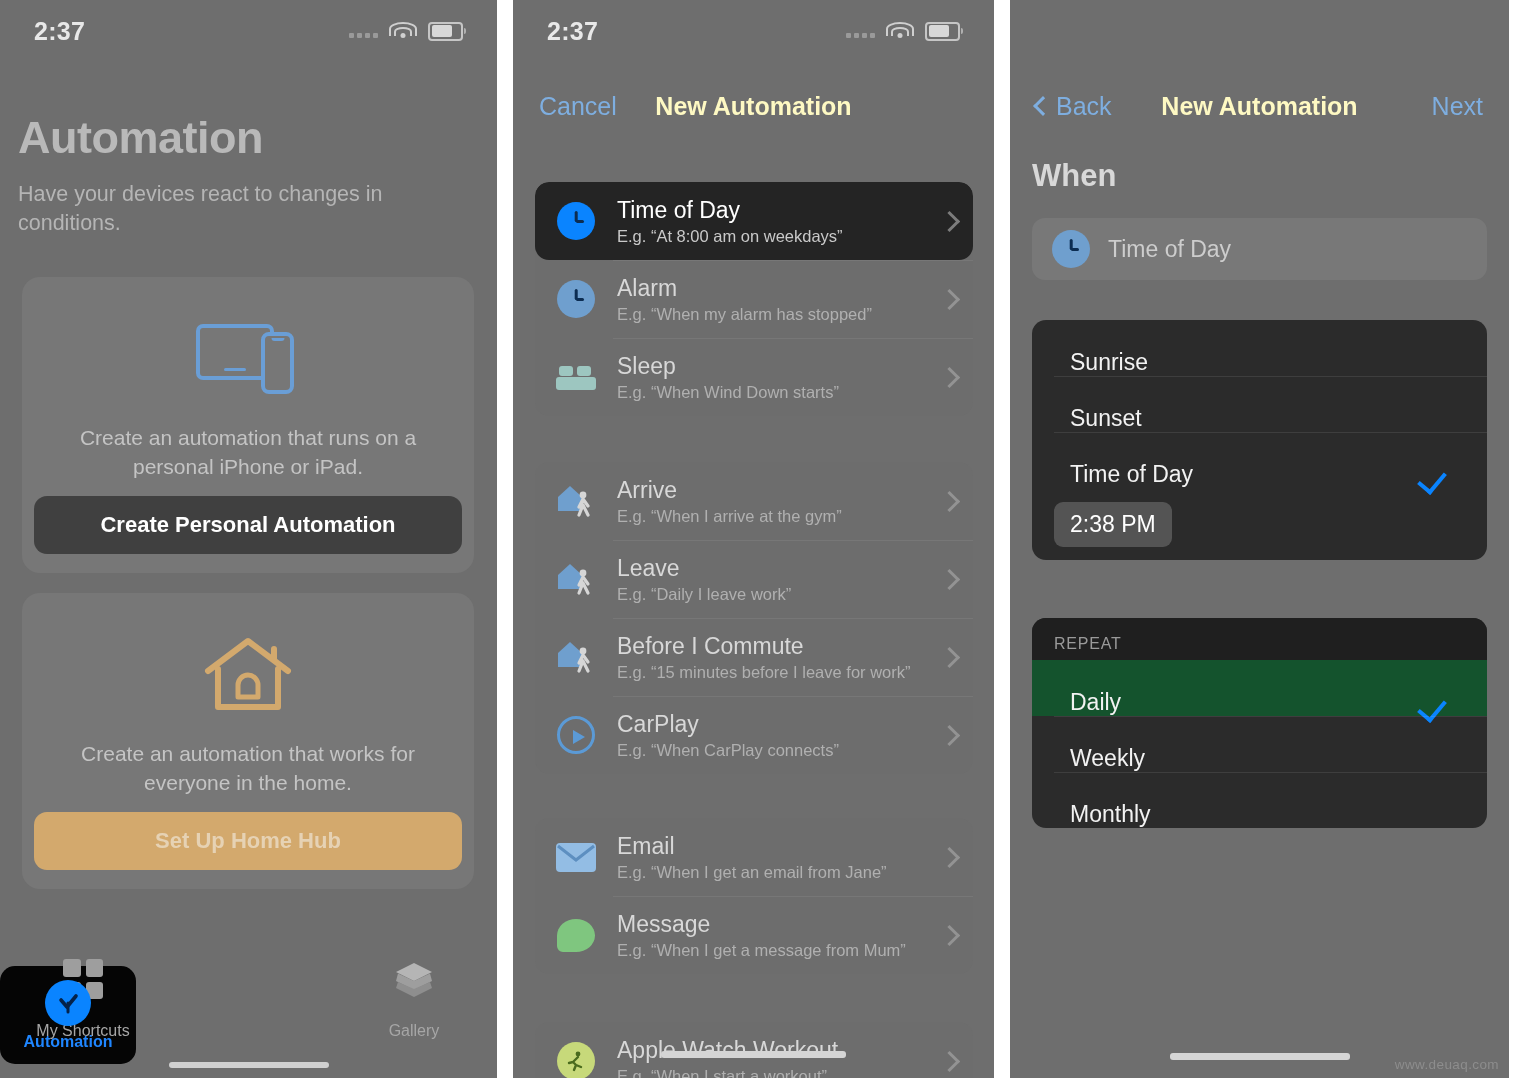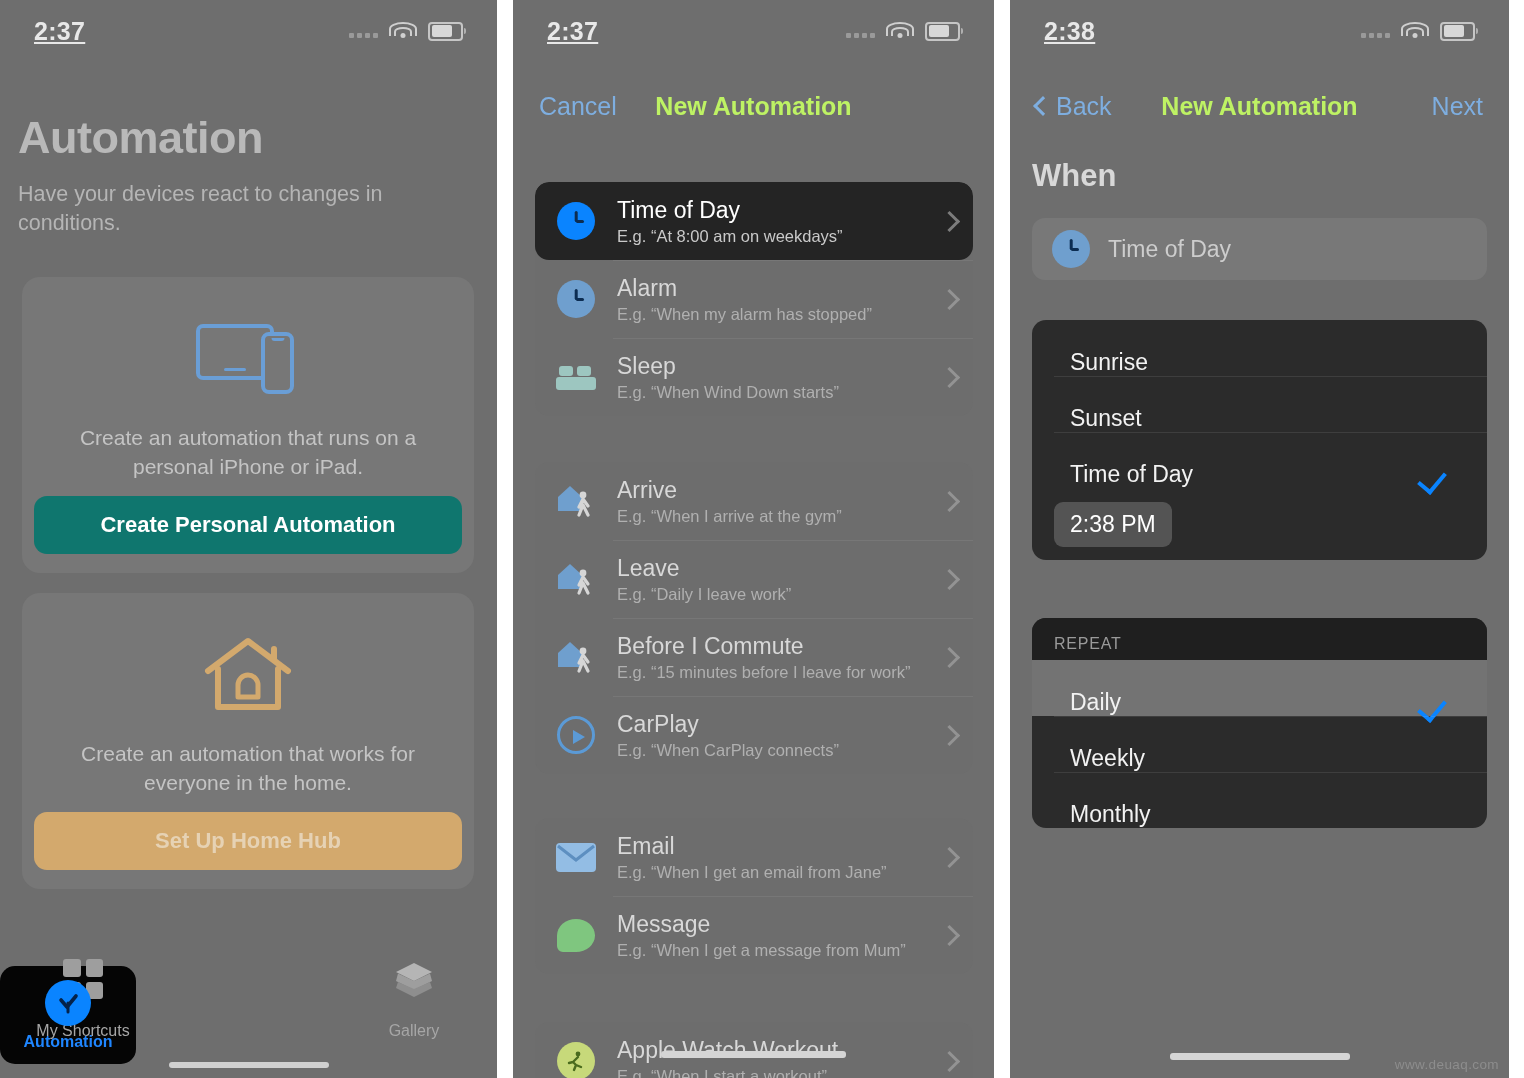--- a/index.html
+++ b/index.html
@@ -16,21 +16,20 @@
   .p2{width:481px;}
   .p3{width:499px;}
 
   
   .statusbar{
     position:absolute;top:0;left:0;right:0;height:62px;
     display:flex;align-items:center;justify-content:space-between;
     padding:0 34px;box-sizing:border-box;
     color:#e8e8e8;font-size:25px;font-weight:600;
     letter-spacing:.3px;
-    text-decoration:underline;
   }
   .sb-right{display:flex;align-items:center;gap:12px;}
   .dots{display:flex;align-items:flex-end;gap:3px;height:14px;}
   .dots i{display:block;width:5px;background:#9a9a9a;border-radius:1px;}
   .dots i:nth-child(1){height:5px}
   .dots i:nth-child(2){height:5px}
   .dots i:nth-child(3){height:5px}
   .dots i:nth-child(4){height:5px}
   .wifi{width:26px;height:19px;position:relative;}
   .wifi span{position:absolute;left:50%;transform:translateX(-50%);border:2.6px solid #cfcfcf;border-bottom:none;border-radius:50% 50% 0 0;}
@@ -43,21 +42,21 @@
 
   
   .p1-title{position:absolute;left:18px;top:112px;font-size:45px;font-weight:700;color:#b9b9b9;letter-spacing:-.5px;}
   .p1-sub{position:absolute;left:18px;top:180px;width:420px;font-size:21.5px;line-height:29px;color:#b5b5b5;}
   .card{position:absolute;left:22px;width:452px;background:#777777;border-radius:18px;}
   .card1{top:277px;height:296px;}
   .card2{top:593px;height:296px;}
   .card-ill{position:absolute;left:0;right:0;top:34px;height:96px;display:flex;align-items:center;justify-content:center;}
   .card-txt{position:absolute;left:26px;right:26px;top:146px;text-align:center;font-size:21px;line-height:29px;color:#c4c4c4;}
   .card-btn{position:absolute;left:12px;right:12px;bottom:19px;height:58px;border-radius:13px;display:flex;align-items:center;justify-content:center;font-size:22px;font-weight:700;}
-  .btn-blue{background:#0f766e;color:#fff;}
+  .btn-blue{background:#404040;color:#fff;}
   .btn-tan{background:#d3a96d;color:#e6d2b4;}
 
   .devices-ic{width:104px;height:70px;position:relative;}
   .devices-ic .pad{position:absolute;left:0;top:0;width:78px;height:56px;border:4px solid #6a9ed6;border-radius:7px;box-sizing:border-box;}
   .devices-ic .pad::after{content:"";position:absolute;left:50%;transform:translateX(-50%);bottom:5px;width:22px;height:3px;background:#6a9ed6;border-radius:2px;}
   .devices-ic .phone{position:absolute;right:6px;bottom:0;width:33px;height:62px;border:4px solid #6a9ed6;border-radius:8px;box-sizing:border-box;background:#777777;}
   .devices-ic .phone::before{content:"";position:absolute;left:50%;transform:translateX(-50%);top:2px;width:13px;height:3px;background:#6a9ed6;border-radius:0 0 3px 3px;}
 
   .home-ic{width:96px;height:84px;position:relative;}
   .home-ic svg{display:block;}
@@ -70,21 +69,21 @@
   .tab-automation{left:181px;bottom:12px;width:136px;height:98px;background:#050505;border-radius:15px;display:flex;flex-direction:column;align-items:center;justify-content:center;gap:7px;}
   .tab-automation .lbl{color:#1f86ff;font-weight:700;font-size:16px;}
   .grid-ic{width:40px;height:40px;display:grid;grid-template-columns:1fr 1fr;grid-template-rows:1fr 1fr;gap:5px;}
   .grid-ic i{background:#9e9e9e;border-radius:3px;display:block;}
   .layers-ic{width:40px;height:38px;position:relative;}
   .clockblue{width:46px;height:46px;border-radius:50%;background:#0a84ff;position:relative;display:flex;align-items:center;justify-content:center;}
   .homebar{position:absolute;bottom:10px;left:50%;transform:translateX(-50%);width:160px;height:6px;border-radius:3px;background:#d0d0d0;}
 
   
   .navbar{position:absolute;left:0;right:0;top:62px;height:88px;display:flex;align-items:center;}
-  .nav-title{position:absolute;left:0;right:0;text-align:center;font-size:25px;font-weight:700;color:#bef264;}
+  .nav-title{position:absolute;left:0;right:0;text-align:center;font-size:25px;font-weight:700;color:#fef9c3;}
   .nav-left{position:absolute;left:26px;font-size:25px;color:#7eaee0;display:flex;align-items:center;gap:6px;}
   .nav-right{position:absolute;right:26px;font-size:25px;color:#7eaee0;}
   .chev-l{display:inline-block;width:11px;height:11px;border-left:3.4px solid #7eaee0;border-bottom:3.4px solid #7eaee0;transform:rotate(45deg);}
 
   .group{position:absolute;left:22px;width:438px;background:#6d6d6d;border-radius:14px;overflow:hidden;}
   .row{position:relative;height:78px;display:flex;align-items:center;padding:0 16px 0 20px;box-sizing:border-box;}
   .row + .row::before{content:"";position:absolute;left:78px;right:0;top:0;height:1px;background:rgba(255,255,255,.07);}
   .row .ic{width:42px;height:42px;flex:0 0 42px;margin-right:20px;display:flex;align-items:center;justify-content:center;}
   .row .txt{flex:1;min-width:0;}
   .row .t1{font-size:23px;color:#d8d8d8;line-height:28px;}
@@ -119,21 +118,21 @@
   .tod-field .lbl{font-size:23px;color:#cdcdcd;}
 
   .darkgroup{position:absolute;left:22px;width:455px;background:#2b2b2b;border-radius:14px;overflow:hidden;}
   .drow{position:relative;height:56px;display:flex;align-items:flex-end;padding:0 38px;box-sizing:border-box;}
   .drow + .drow::before{content:"";position:absolute;left:22px;right:0;top:0;height:1px;background:rgba(255,255,255,.09);}
   .drow .dl{flex:1;font-size:23px;color:#f2f2f2;}
   .check{width:22px;height:13px;border-left:4px solid #0a84ff;border-bottom:4px solid #0a84ff;transform:rotate(-50deg);flex:0 0 auto;margin-right:4px;}
   .timerow{height:72px;display:flex;align-items:center;justify-content:flex-start;padding:0 22px;box-sizing:border-box;}
   .timepill{background:#545454;border-radius:9px;padding:9px 16px;font-size:23px;color:#ffffff;font-weight:500;}
   .sechead{height:42px;display:flex;align-items:flex-end;padding:16px 22px 7px;box-sizing:border-box;font-size:16px;letter-spacing:.8px;color:#9a9a9a;background:#1f1f1f;}
-  .drow-sel{background:#737373;}
+  .drow-sel{background:#14532d;}
 
   .watermark{position:absolute;right:10px;bottom:6px;font-size:13.5px;color:#8d8d8d;letter-spacing:.4px;}
 </style>
 </head>
 <body>
 
 <div class="stage">
 
   <div class="panel p1">
 
@@ -387,39 +386,20 @@
       </div>
     </div>
 
     <div class="scroll-ind" style="left:148px;bottom:20px;width:185px;height:7px;"></div>
   </div>
 
   <div class="gap"></div>
 
   <div class="panel p3">
 
-    <div class="statusbar">
-      <div>2:38</div>
-      <div class="sb-right">
-        <div class="dots">
-            <i></i>
-            <i></i>
-            <i></i>
-            <i></i>
-          </div>
-        <div class="wifi">
-            <span></span>
-            <span></span>
-            <span></span>
-          </div>
-        <div class="batt">
-            <i></i>
-          </div>
-      </div>
-    </div>
 
     <div class="navbar">
       <div class="nav-title">New Automation</div>
       <div class="nav-left">
         <span class="chev-l"></span>
         <span>Back</span>
       </div>
       <div class="nav-right">Next</div>
     </div>
 

